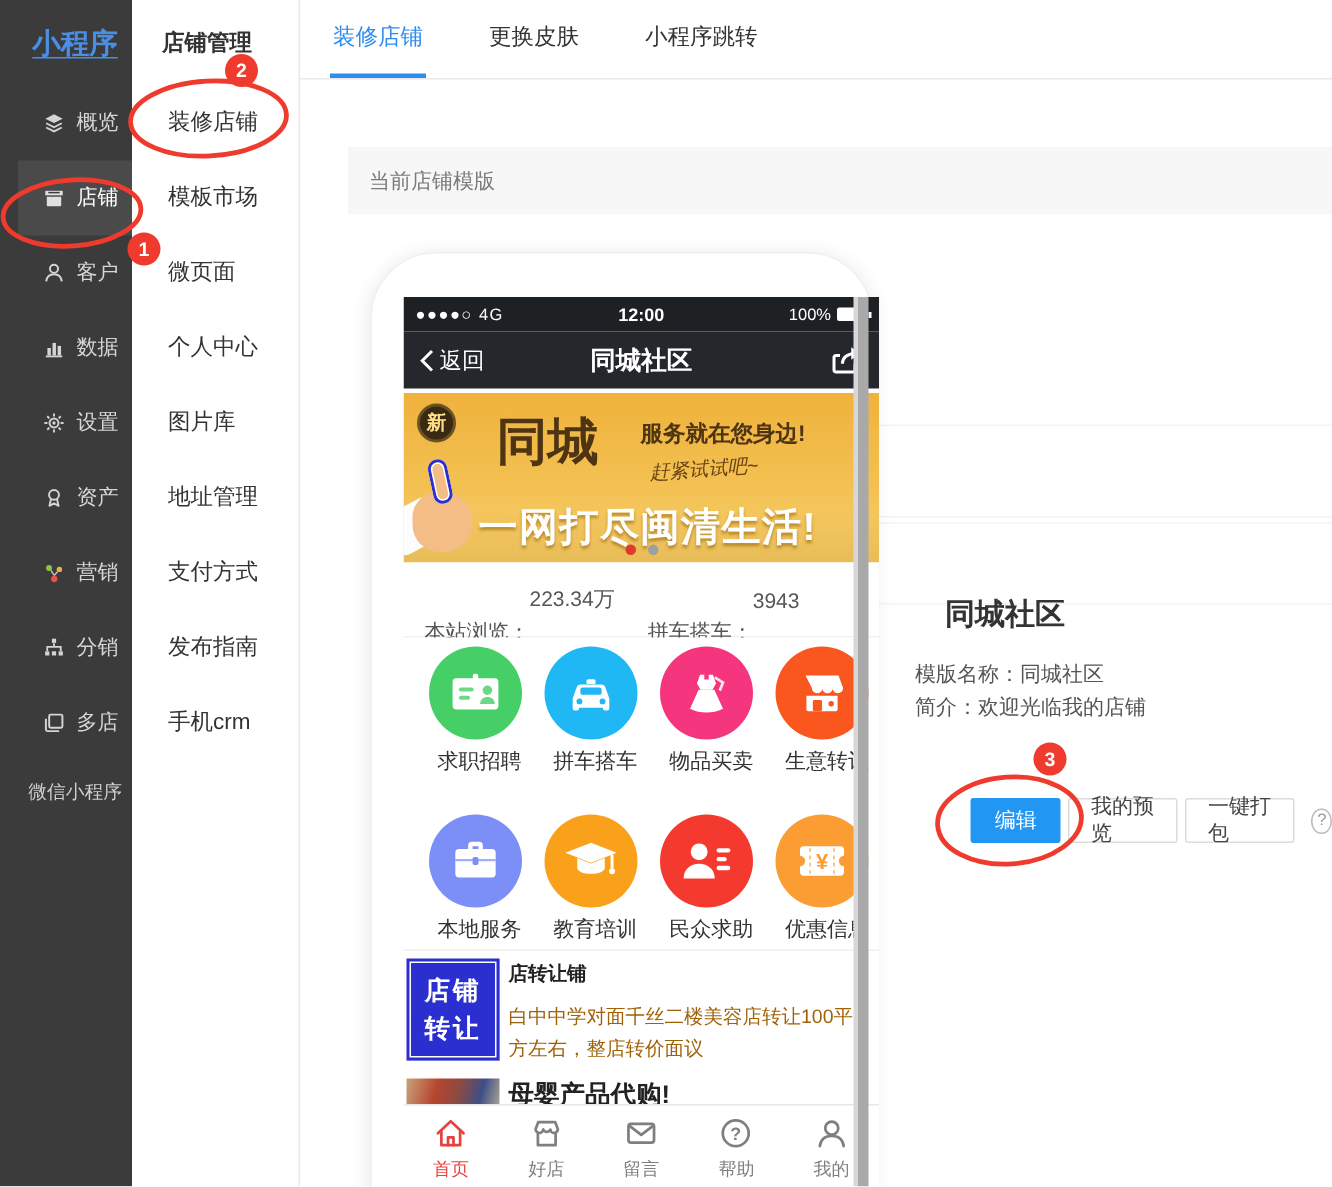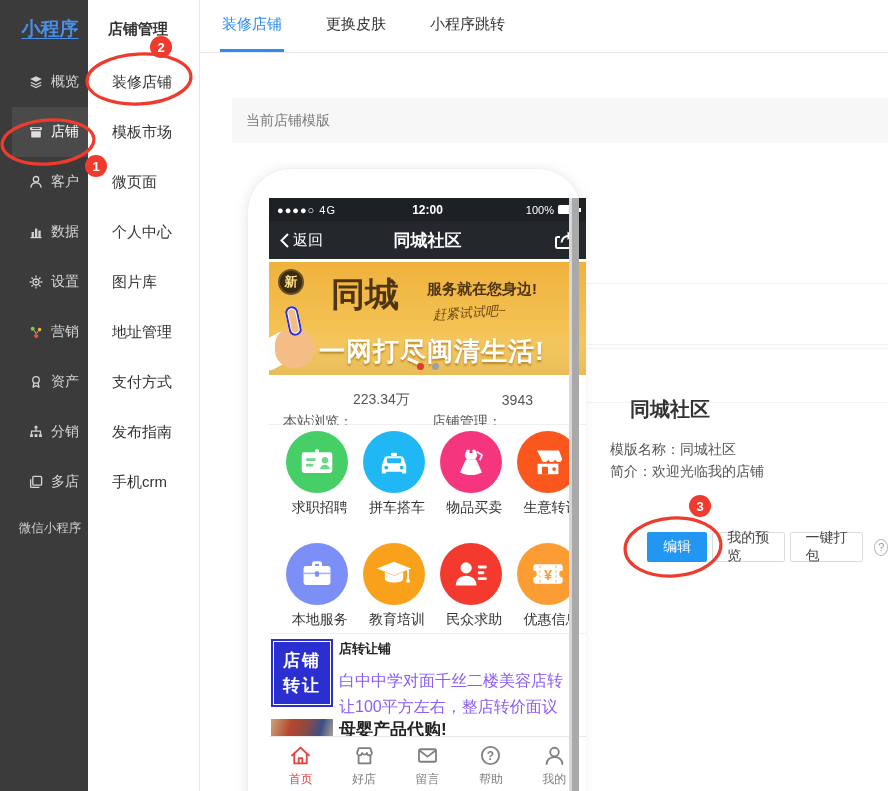--- a/index.html
+++ b/index.html
@@ -95,21 +95,21 @@
   .grid-label{margin-top:6px;font-size:14px;color:#333;white-space:nowrap;}
 
   .listing{position:absolute;left:0;top:435px;width:100%;height:84px;background:#fff;
            border-top:1px solid #efefef;}
   .thumb{position:absolute;left:2px;top:5px;width:62px;height:68px;background:#2b2fd0;
          display:flex;flex-direction:column;align-items:center;justify-content:center;
          box-shadow:inset 0 0 0 2px #2b2fd0, inset 0 0 0 3px #ffffff;}
   .thumb div{color:#fff;font-size:17px;font-weight:bold;line-height:1.5;letter-spacing:2px;
              font-family:"Liberation Serif","DejaVu Serif",serif;}
   .listing-title{position:absolute;left:70px;top:6px;font-size:13px;font-weight:bold;color:#222;}
-  .listing-desc{position:absolute;left:70px;top:34px;width:238px;font-size:16px;color:#8b5cf6;line-height:1.6;}
+  .listing-desc{position:absolute;left:70px;top:34px;width:238px;font-size:13px;color:#a16207;line-height:1.6;}
   .listing2{position:absolute;left:0;top:519px;width:100%;height:60px;background:#fff;}
   .thumb2{position:absolute;left:2px;top:2px;width:62px;height:58px;
           background:linear-gradient(105deg,#c9a27a 0%,#b6452f 28%,#8c4a42 48%,#3c4f88 68%,#b8ab92 88%,#cfc4ac 100%);}
   .listing2-title{position:absolute;left:70px;top:1px;font-size:17px;font-weight:bold;color:#222;}
 
   .tabbar{position:absolute;left:0;top:538px;width:100%;height:56px;background:#fff;
           border-top:1px solid #e8e8e8;display:flex;z-index:5;}
   .tabbar-item{flex:1;display:flex;flex-direction:column;align-items:center;padding-top:6px;
                color:#7f7f7f;cursor:pointer;}
   .tabbar-item svg{width:25px;height:25px;}
@@ -198,37 +198,37 @@
             </g>
             <circle cx="8" cy="8" r="1.1" fill="#d4d4d4"></circle>
           </svg>
       </span>
         <span>设置</span>
     </div>
 
     <div class="side-item">
       <span class="ic">
         <svg viewBox="0 0 16 16">
+            <circle cx="8" cy="5.9" r="3.3" stroke="#d4d4d4" stroke-width="1.3" fill="none"></circle>
+            <path d="M6 8.8l-1 4.4 3-1.6 3 1.6-1-4.4" stroke="#d4d4d4" stroke-width="1.3" fill="none" stroke-linejoin="round"></path>
+          </svg>
+      </span>
+        <span>资产</span>
+    </div>
+
+    <div class="side-item">
+      <span class="ic">
+        <svg viewBox="0 0 16 16">
             <path d="M6 6.2l2.1 3.4M10.4 7l-2.2 2.6" stroke="#bdbdbd" stroke-width="1"></path>
             <circle cx="4.7" cy="4.7" r="2" fill="#8bc540"></circle>
             <circle cx="11.6" cy="5.6" r="1.8" fill="#f3b03c"></circle>
             <circle cx="8.2" cy="12" r="2.1" fill="#e8504a"></circle>
           </svg>
       </span>
         <span>营销</span>
-    </div>
-
-    <div class="side-item">
-      <span class="ic">
-        <svg viewBox="0 0 16 16">
-            <circle cx="8" cy="5.9" r="3.3" stroke="#d4d4d4" stroke-width="1.3" fill="none"></circle>
-            <path d="M6 8.8l-1 4.4 3-1.6 3 1.6-1-4.4" stroke="#d4d4d4" stroke-width="1.3" fill="none" stroke-linejoin="round"></path>
-          </svg>
-      </span>
-        <span>资产</span>
     </div>
 
     <div class="side-item">
       <span class="ic">
         <svg viewBox="0 0 16 16">
             <rect x="6.6" y="1.8" width="2.8" height="2.8" fill="#d4d4d4"></rect>
             <path d="M8 4.8v2.4M3.5 10V7.2h9V10" stroke="#d4d4d4" stroke-width="1.2" fill="none"></path>
             <rect x="2.1" y="10.2" width="2.8" height="2.8" fill="#d4d4d4"></rect>
             <rect x="6.6" y="10.2" width="2.8" height="2.8" fill="#d4d4d4"></rect>
             <rect x="11.1" y="10.2" width="2.8" height="2.8" fill="#d4d4d4"></rect>
@@ -318,21 +318,21 @@
           <div class="dots">
             <span class="dot active"></span>
             <span class="dot"></span>
           </div>
         </div>
 
         <div class="stats">
           <b>本站浏览：</b>
           <span>223.34万</span>
           <span class="gap"></span>
-          <b>店铺管理：</b>
+          <b>拼车搭车：</b>
           <span>3943</span>
         </div>
 
         <div class="grid-section">
           <div class="grid-row">
             <div class="grid-item">
               <div class="circle" style="background: rgb(70, 206, 103); color: rgb(70, 206, 103);">
                 <svg viewBox="0 0 36 36">
                     <rect x="16.5" y="7.5" width="3" height="4" rx="1" fill="#fff"></rect>
                     <rect x="5.5" y="10" width="25" height="17" rx="2" fill="#fff"></rect>

